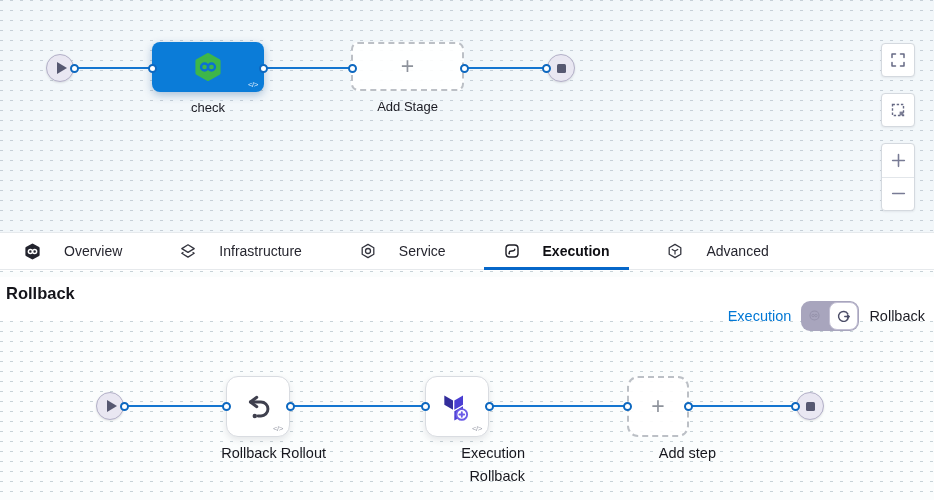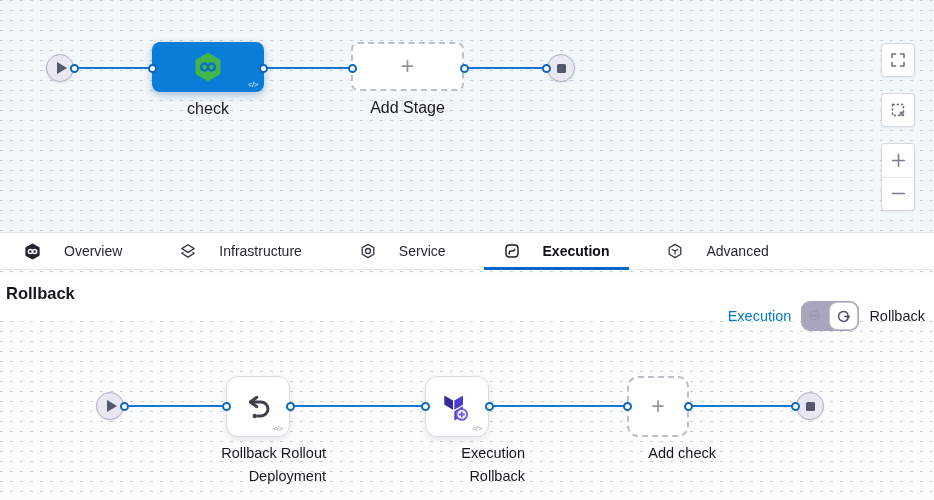--- a/index.html
+++ b/index.html
@@ -33,21 +33,21 @@
   .stage{position:absolute;left:152px;top:42px;width:112px;height:50px;
          background:#0b7cd8;border-radius:8px;display:flex;align-items:center;
          justify-content:center;box-shadow:0 3px 8px rgba(4,66,137,.30);cursor:pointer;}
   .code-badge{position:absolute;right:6px;bottom:3px;font-size:8px;
               letter-spacing:-.5px;color:#d8ecfd;}
   .step .code-badge{color:#9ea0ab;}
   .dashed-box{position:absolute;background:rgba(255,255,255,.9);
          border:2px dashed #bcc0c6;border-radius:7px;box-sizing:border-box;
          display:flex;align-items:center;justify-content:center;cursor:pointer;}
   .plus-glyph{font-size:23px;font-weight:300;color:#8e939c;line-height:1;}
-  .node-label{position:absolute;text-align:center;font-size:16px;color:#1b1b23;}
+  .node-label{position:absolute;text-align:center;font-size:13px;color:#1b1b23;}
   .step{position:absolute;width:64px;height:61px;background:#fff;
         border:1px solid #d9dce1;border-radius:12px;box-sizing:border-box;
         display:flex;align-items:center;justify-content:center;
         box-shadow:0 3px 6px rgba(40,41,61,.10);cursor:pointer;}
   .step-label{position:absolute;text-align:right;font-size:14.5px;
               color:#17171e;line-height:23px;}
 
   
   .ctrl{position:absolute;left:881px;width:34px;height:34px;background:#fff;
         border:1px solid #d4d9df;border-radius:4px;box-sizing:border-box;
@@ -224,42 +224,41 @@
   <div class="step" style="left:226px;top:376px;">
     <svg width="27" height="27" viewBox="0 0 24 24">
       <polyline points="10.5,3.8 4.8,8 10.5,12.2" fill="none" stroke="#3f404e" stroke-width="2.6" stroke-linecap="round" stroke-linejoin="round"></polyline>
       <path d="M4.8 8 H14.2 A6.2 6.2 0 0 1 14.2 20.4 H11.6" fill="none" stroke="#3f404e" stroke-width="2.6" stroke-linecap="round"></path>
       <circle cx="8.7" cy="20.4" r="2" fill="#3f404e"></circle>
     </svg>
     <span class="code-badge">&lt;/&gt;</span>
   </div>
   <div class="step-label" style="left:190px;width:136px;top:442px;">
     <div>Rollback Rollout</div>
-    <div>Deployment</div>
   </div>
 
   <div class="step" style="left:425px;top:376px;">
     <svg width="32" height="32" viewBox="0 0 24 24">
       <polygon points="2.5,3.4 9,7.1 9,14.1 2.5,10.4" fill="#332d9b"></polygon>
       <polygon points="10,7.1 16.5,3.4 16.5,10.4 10,14.1" fill="#4a3ed2"></polygon>
       <polygon points="10,15.2 16.5,11.5 16.5,18.5 10,22.2" fill="#4a3ed2"></polygon>
       <circle cx="15.6" cy="17.6" r="4" fill="#fff" stroke="#6c5ce7" stroke-width="1.4"></circle>
       <path d="M15.6 15.8 V19.4 M13.8 17.6 H17.4" stroke="#6c5ce7" stroke-width="1.4" stroke-linecap="round"></path>
     </svg>
     <span class="code-badge">&lt;/&gt;</span>
   </div>
   <div class="step-label" style="left:389px;width:136px;top:442px;">
     <div>Execution</div>
     <div>Rollback</div>
   </div>
 
   <div class="dashed-box" style="left:627px;top:376px;width:62px;height:61px;border-radius:11px;">
     <span class="plus-glyph">+</span>
   </div>
-  <div class="step-label" style="left:600px;width:116px;top:442px;">Add check</div>
+  <div class="step-label" style="left:600px;width:116px;top:442px;">Add step</div>
 
   <div class="node" style="left:796px;top:392px;">
     <div class="sq"></div>
   </div>
 
   <div class="port" style="left:119.5px;top:401.5px;"></div>
   <div class="port" style="left:221.5px;top:401.5px;"></div>
   <div class="port" style="left:285.5px;top:401.5px;"></div>
   <div class="port" style="left:420.5px;top:401.5px;"></div>
   <div class="port" style="left:484.5px;top:401.5px;"></div>

